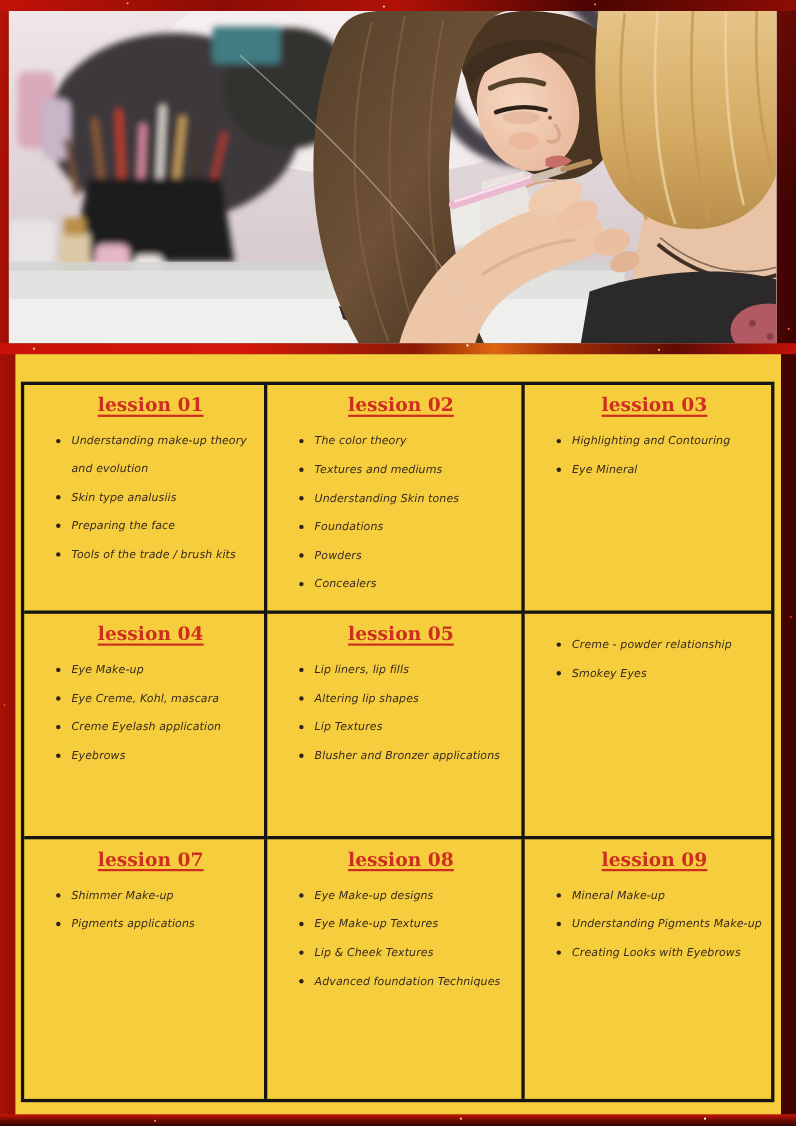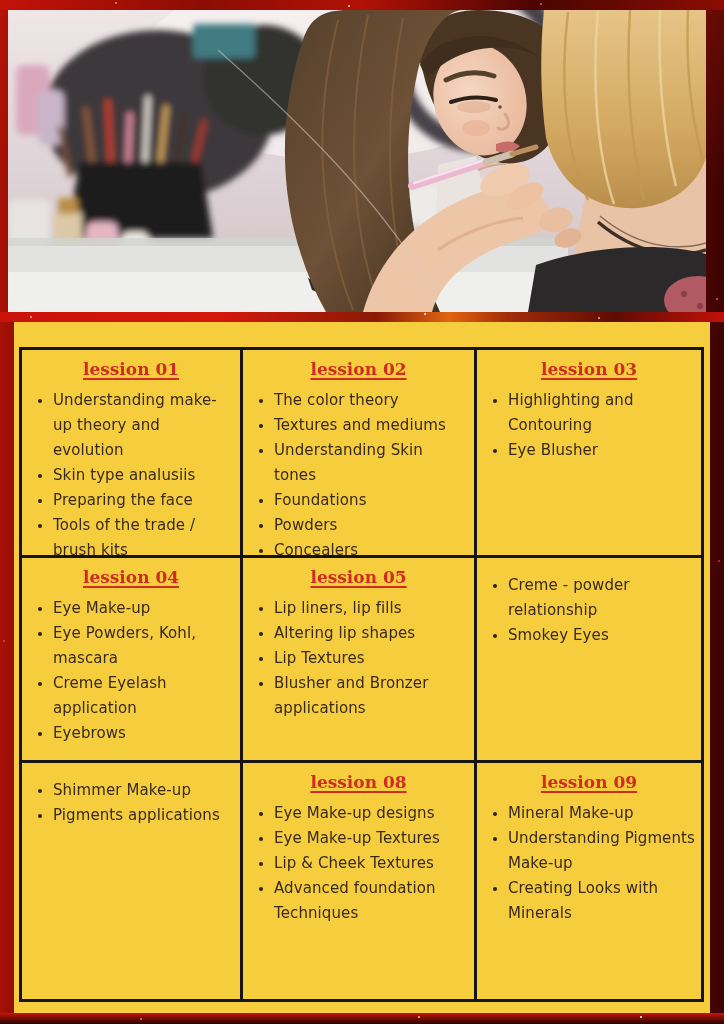--- a/index.html
+++ b/index.html
@@ -21,31 +21,31 @@
       140px 1018px 0 0 #ff7a4a, 418px 1016px 0 0 #ffd27a, 640px 1016px 0 0 #ffffff,
       716px 298px 0 0 #ff5a3c, 718px 560px 0 0 #d23a1a, 3px 640px 0 0 #e84a24;}
   .photo{position:absolute;left:8px;top:10px;width:698px;height:302px;overflow:hidden;background:#d8ccd0;}
   .photo svg{display:block;width:100%;height:100%;}
   .panel{position:absolute;left:14px;top:322px;width:696px;height:691px;background:#f6ce3d;}
   .lesson-table{
     position:absolute;left:5px;top:25px;width:685px;height:655px;
     border:3px solid #141414;box-sizing:border-box;
     display:grid;grid-template-columns:221px 234px 1fr;grid-template-rows:208px 205px 1fr;
   }
-  .cell{box-sizing:border-box;padding:6px 4px 4px 4px;overflow:hidden;}
+  .cell{box-sizing:border-box;padding:6px 4px 4px 16px;overflow:hidden;}
   .cell.br{border-right:3px solid #141414;}
   .cell.bb{border-bottom:3px solid #141414;}
   .lesson-title{
     margin:3px 0 0 0;text-align:center;
     font-family:"DejaVu Serif",serif;font-weight:bold;font-size:17px;color:#ce2e20;
     text-decoration:underline;text-decoration-thickness:2px;text-underline-offset:3px;
   }
   .lesson-items{
     margin:9px 0 0 0;padding:0 2px 0 27px;list-style:disc;
-    font-size:15px;line-height:25px;color:#38291f;letter-spacing:0.1px;
+    font-size:10px;line-height:25px;color:#38291f;letter-spacing:0.1px;font-style:italic;
   }
   .lesson-items li::marker{color:#2e211a;font-size:13px;}
 </style>
 </head>
 <body>
 
 <div class="poster">
   <div class="band band-top"></div>
   <div class="band band-gap"></div>
   <div class="band band-bottom"></div>
@@ -196,29 +196,29 @@
           <li>Powders</li>
           <li>Concealers</li>
 
         </ul>
       </section>
 
       <section class="cell bb">
         <h2 class="lesson-title">lession 03</h2>
         <ul class="lesson-items">
           <li>Highlighting and Contouring</li>
-          <li>Eye Blusher</li>
+          <li>Eye Mineral</li>
         </ul>
       </section>
 
       <section class="cell br bb">
         <h2 class="lesson-title">lession 04</h2>
         <ul class="lesson-items">
           <li>Eye Make-up</li>
-          <li>Eye Powders, Kohl, mascara</li>
+          <li>Eye Creme, Kohl, mascara</li>
           <li>Creme Eyelash application</li>
           <li>Eyebrows</li>
         </ul>
       </section>
 
       <section class="cell br bb">
         <h2 class="lesson-title">lession 05</h2>
         <ul class="lesson-items">
           <li>Lip liners, lip fills</li>
           <li>Altering lip shapes</li>
@@ -228,20 +228,21 @@
       </section>
 
       <section class="cell bb">
         <ul class="lesson-items">
           <li>Creme - powder relationship</li>
           <li>Smokey Eyes</li>
         </ul>
       </section>
 
       <section class="cell br">
+        <h2 class="lesson-title">lession 07</h2>
         <ul class="lesson-items">
           <li>Shimmer Make-up</li>
           <li>Pigments applications</li>
         </ul>
       </section>
 
       <section class="cell br">
         <h2 class="lesson-title">lession 08</h2>
         <ul class="lesson-items">
           <li>Eye Make-up designs</li>
@@ -249,19 +250,19 @@
           <li>Lip &amp; Cheek Textures</li>
           <li>Advanced foundation Techniques</li>
         </ul>
       </section>
 
       <section class="cell">
         <h2 class="lesson-title">lession 09</h2>
         <ul class="lesson-items">
           <li>Mineral Make-up</li>
           <li>Understanding Pigments Make-up</li>
-          <li>Creating Looks with Minerals</li>
+          <li>Creating Looks with Eyebrows</li>
         </ul>
       </section>
 
     </div>
   </div>
 </div>
 
 </body></html>

